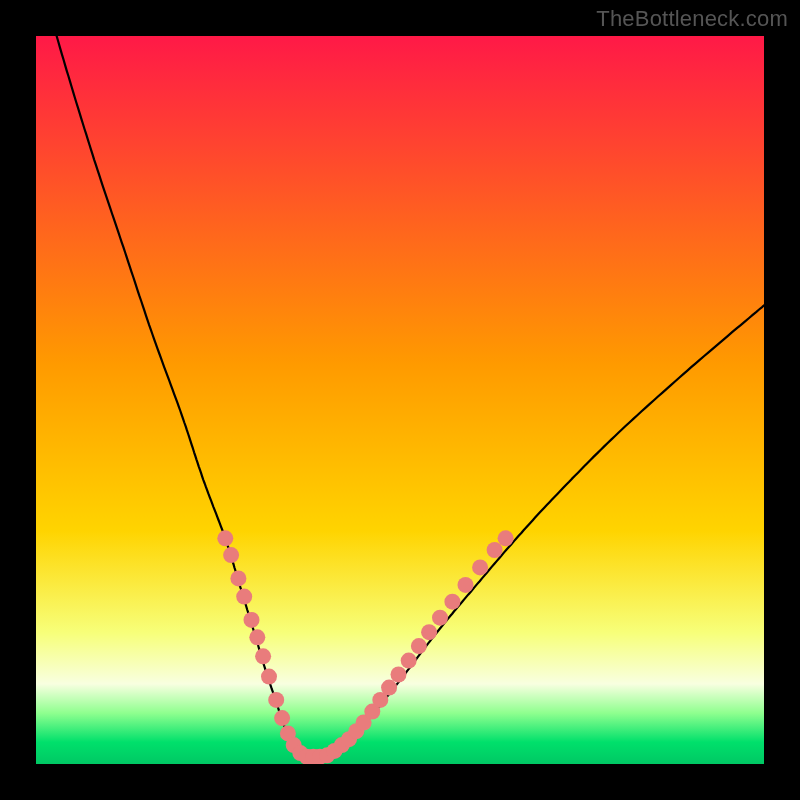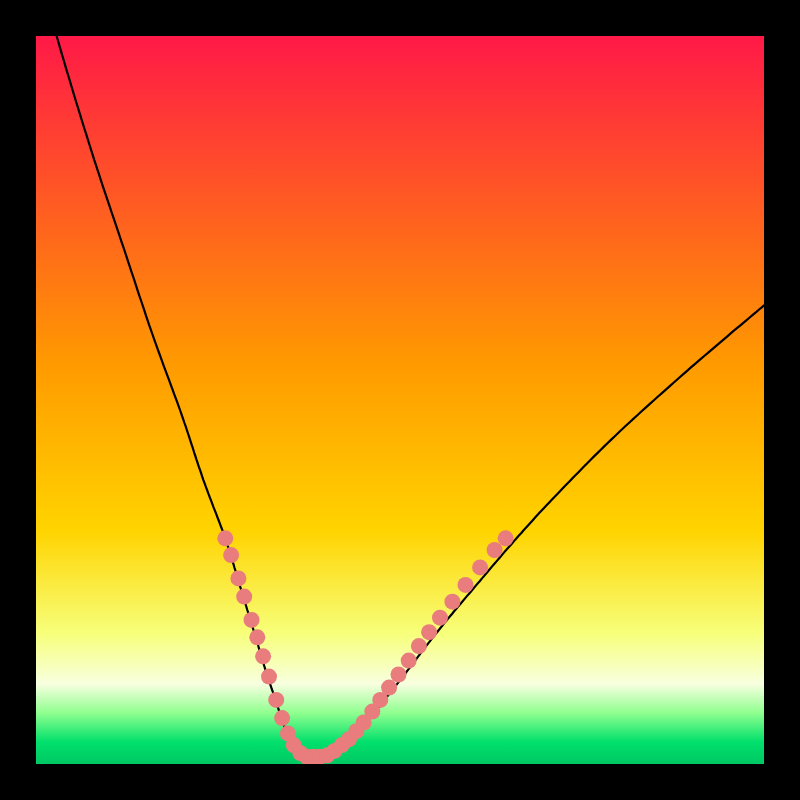--- a/index.html
+++ b/index.html
@@ -36,20 +36,21 @@
     z-index: 30;
     user-select: none;
   }
   svg { display:block; position:absolute; left:0; top:0; }
 </style>
 </head>
 <body>
 
 <div class="frame">
 
+  <div class="watermark">TheBottleneck.com</div>
 
   <div class="plot">
 
     <svg id="bg-svg" width="728" height="728">
       <defs>
         <linearGradient id="grad" x1="0" y1="0" x2="0" y2="1">
           <stop id="g0" offset="0%" stop-color="#ff1947"></stop>
           <stop id="g1" offset="45%" stop-color="#ff9a00"></stop>
           <stop id="g2" offset="68%" stop-color="#ffd400"></stop>
           <stop id="g3" offset="82%" stop-color="#f7ff7a"></stop>

